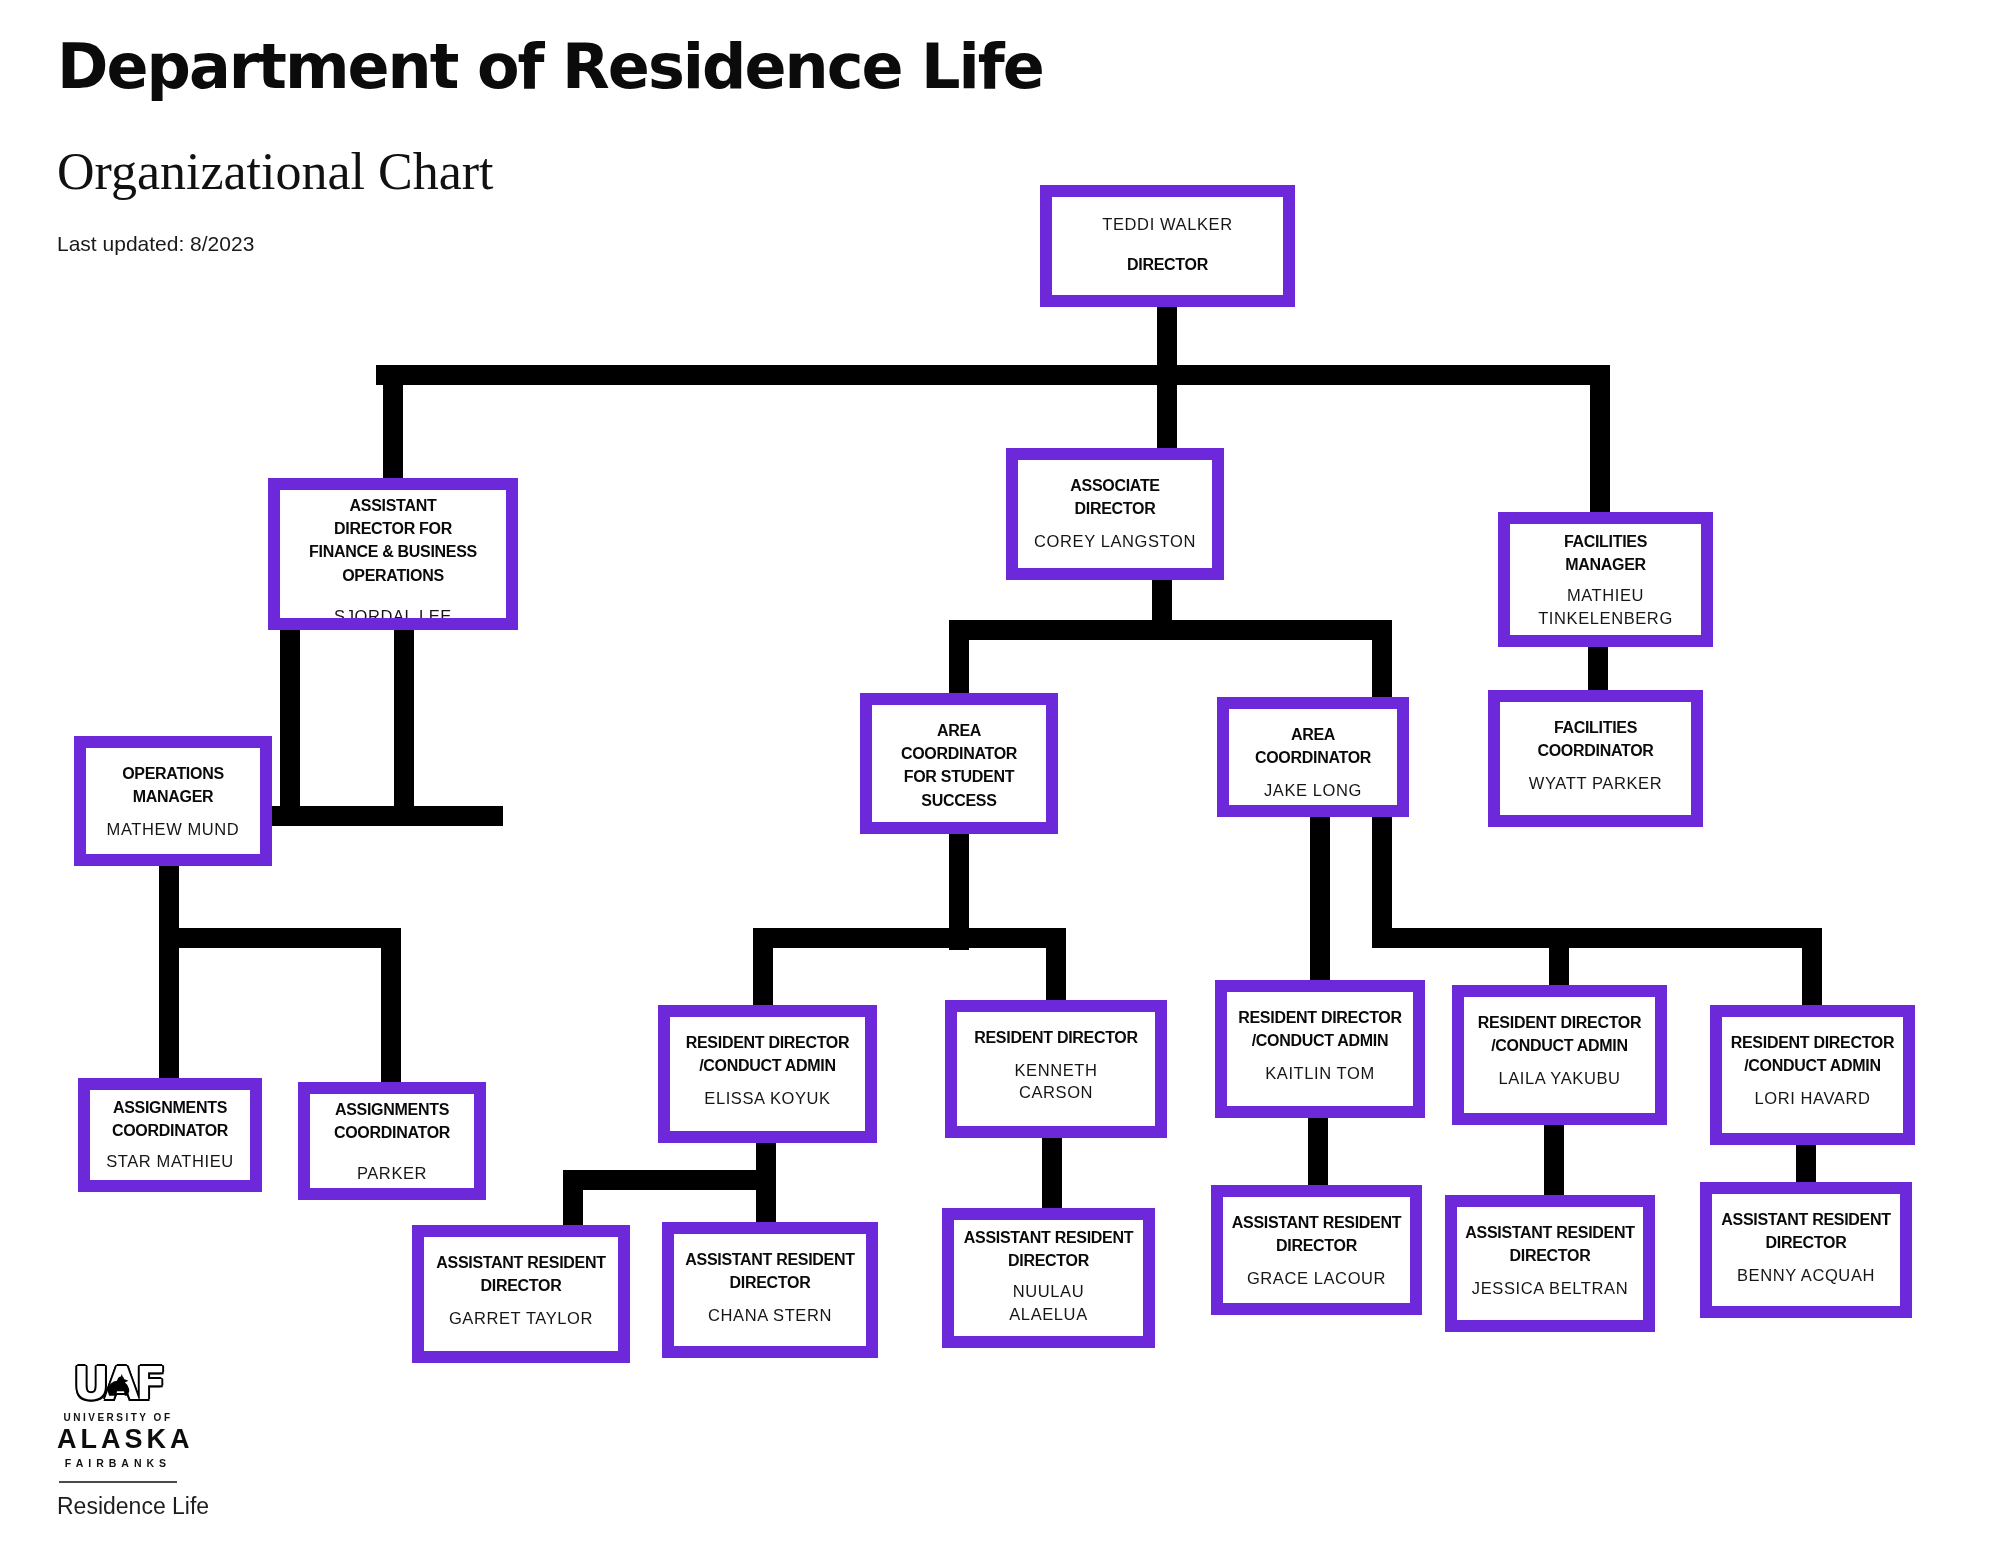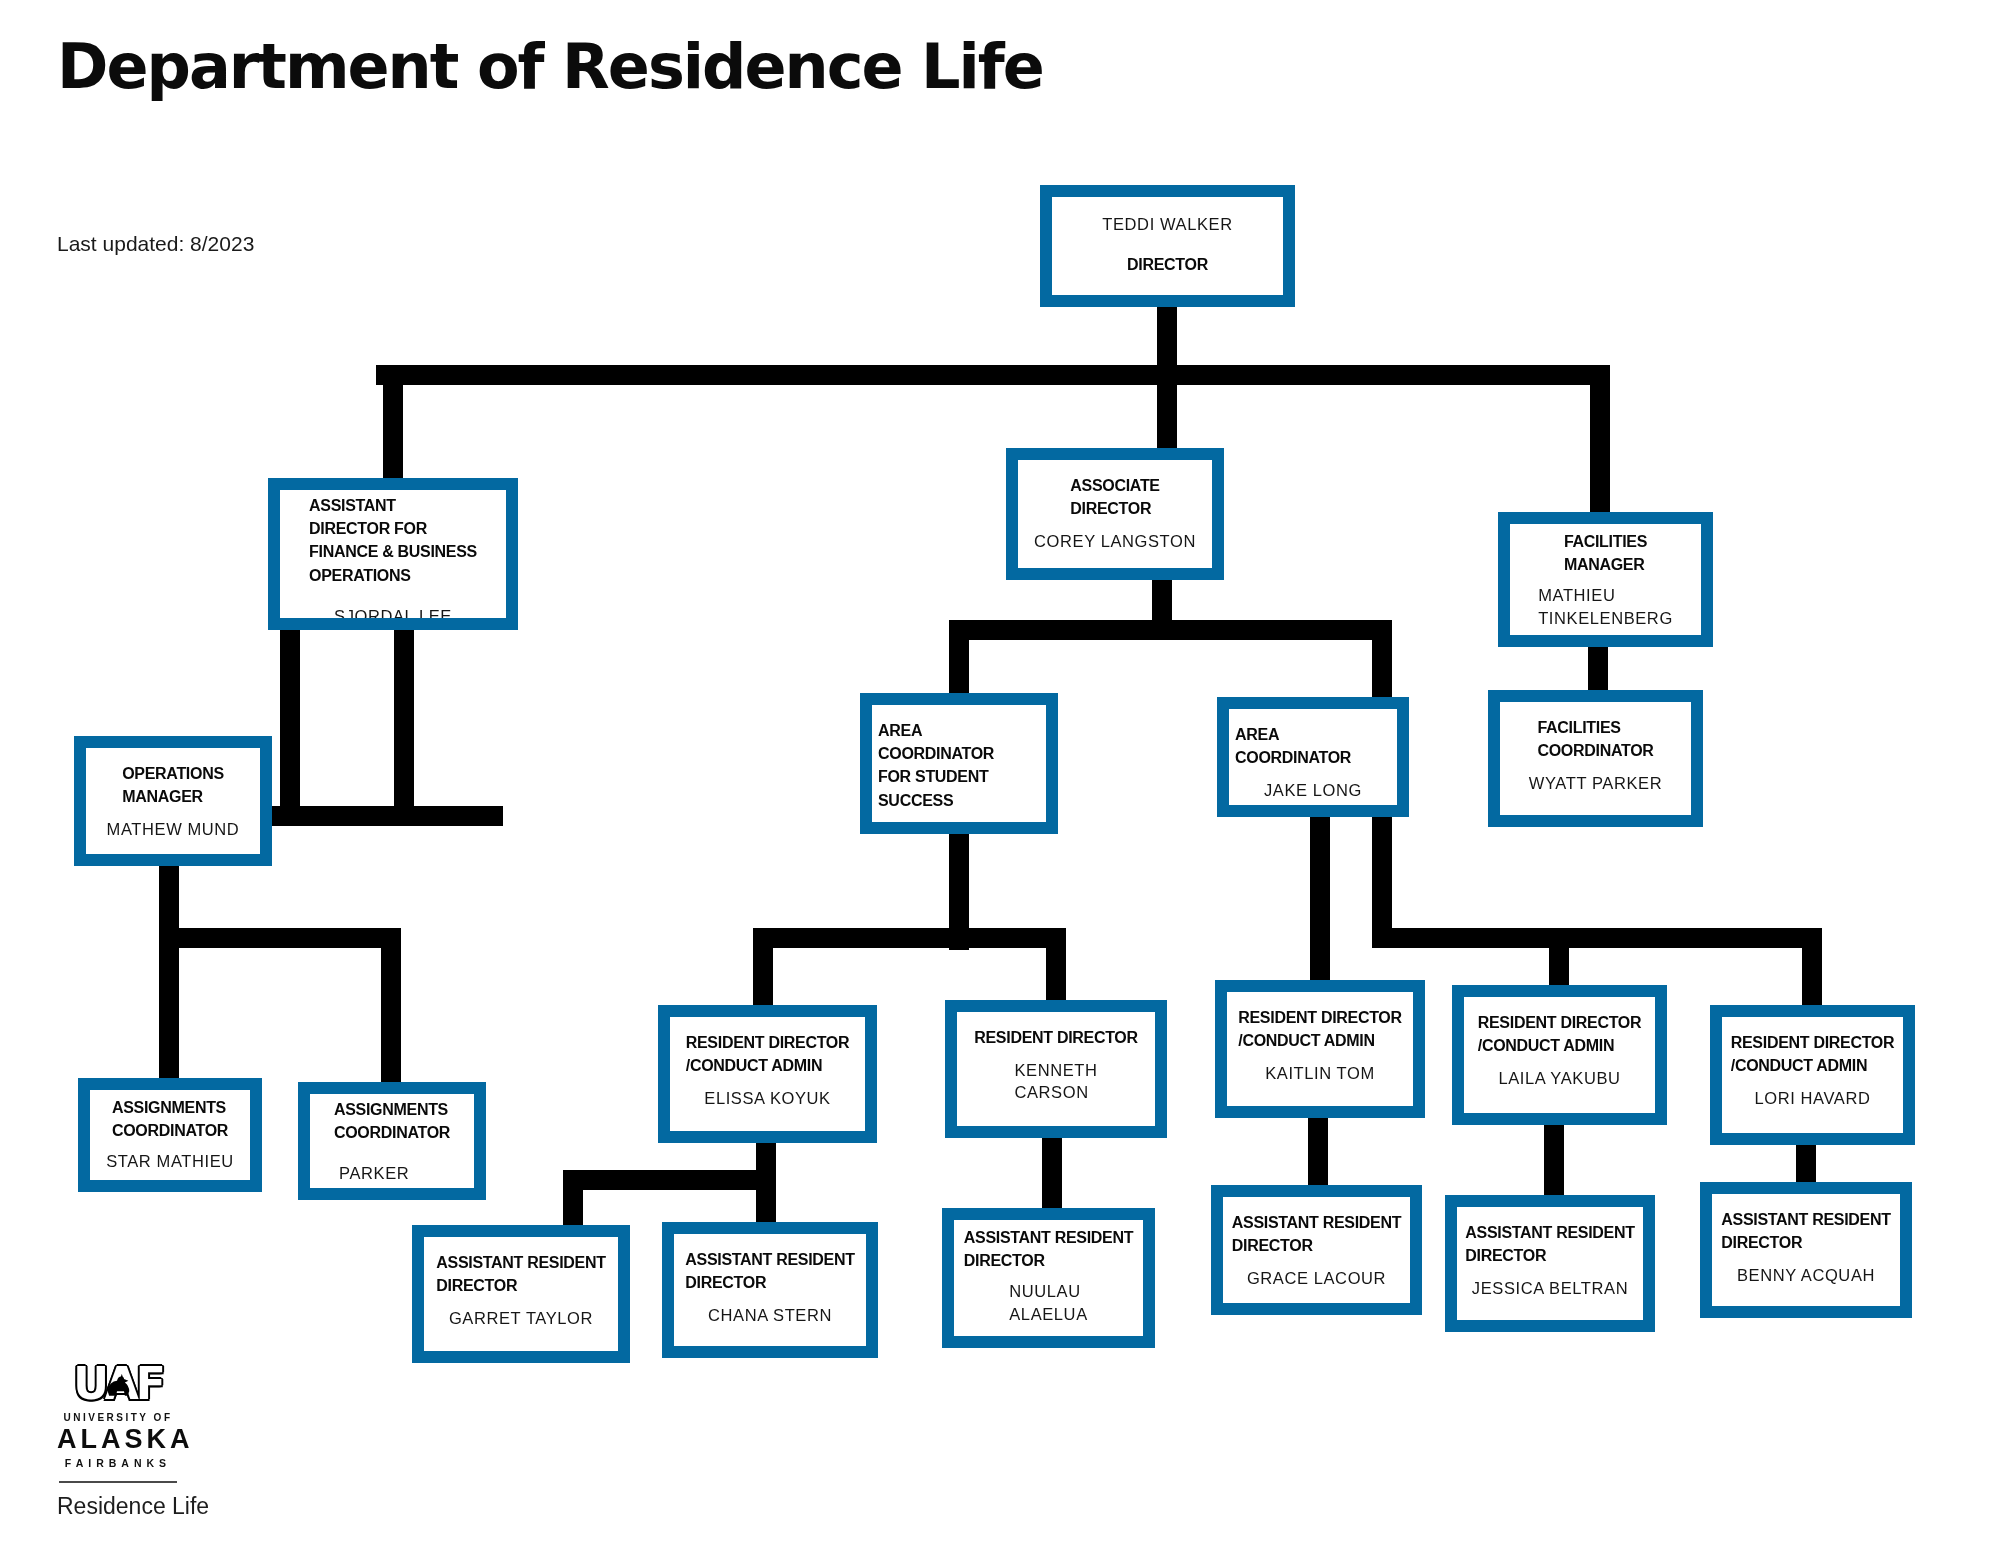--- a/index.html
+++ b/index.html
@@ -21,23 +21,23 @@
   }
   .h-updated{
     position:absolute;left:57px;top:232px;
     font-size:21px;color:#1a1a1a;
   }
   
   .conn{position:absolute;background:#000;}
   
   .node{
     position:absolute;box-sizing:border-box;background:#fff;
-    border:12px solid #0369a1;
+    border:12px solid #6d28d9;
     display:flex;flex-direction:column;align-items:center;justify-content:flex-start;
-    padding:14px 6px 4px 6px;gap:10px;text-align:left;overflow:hidden;
+    padding:14px 6px 4px 6px;gap:10px;text-align:center;overflow:hidden;
   }
   .node .title{
     font-weight:700;font-size:16px;line-height:1.45;letter-spacing:-0.3px;
     white-space:pre-line;color:#0a0a0a;
   }
   .node .name{
     font-weight:400;font-size:16.5px;line-height:1.35;letter-spacing:0.6px;
     white-space:pre-line;color:#161616;
   }
   .node.pt-sm{padding-top:6px;gap:8px;}
@@ -57,20 +57,21 @@
   .logo-fair{font-size:10.5px;font-weight:700;letter-spacing:5px;color:#111;margin-top:2px;}
   .logo-rule{height:2px;background:#4a4a4a;width:118px;margin:12px auto 0 auto;}
   .logo-dept{font-size:23px;font-weight:400;color:#1d1d1d;margin-top:10px;white-space:nowrap;text-align:left;}
 </style>
 </head>
 <body>
 
 <div id="canvas">
 
   <div class="h-title">Department of Residence Life</div>
+  <div class="h-sub">Organizational Chart</div>
   <div class="h-updated">Last updated: 8/2023</div>
 
   <div class="conn" style="left:1157px;top:305px;width:20px;height:62px"></div>
   <div class="conn" style="left:376px;top:365px;width:1234px;height:20px"></div>
   <div class="conn" style="left:383px;top:383px;width:20px;height:97px"></div>
   <div class="conn" style="left:1157px;top:383px;width:20px;height:67px"></div>
   <div class="conn" style="left:1590px;top:383px;width:20px;height:131px"></div>
   <div class="conn" style="left:280px;top:628px;width:20px;height:185px"></div>
   <div class="conn" style="left:394px;top:628px;width:20px;height:185px"></div>
   <div class="conn" style="left:270px;top:806px;width:233px;height:20px"></div>

